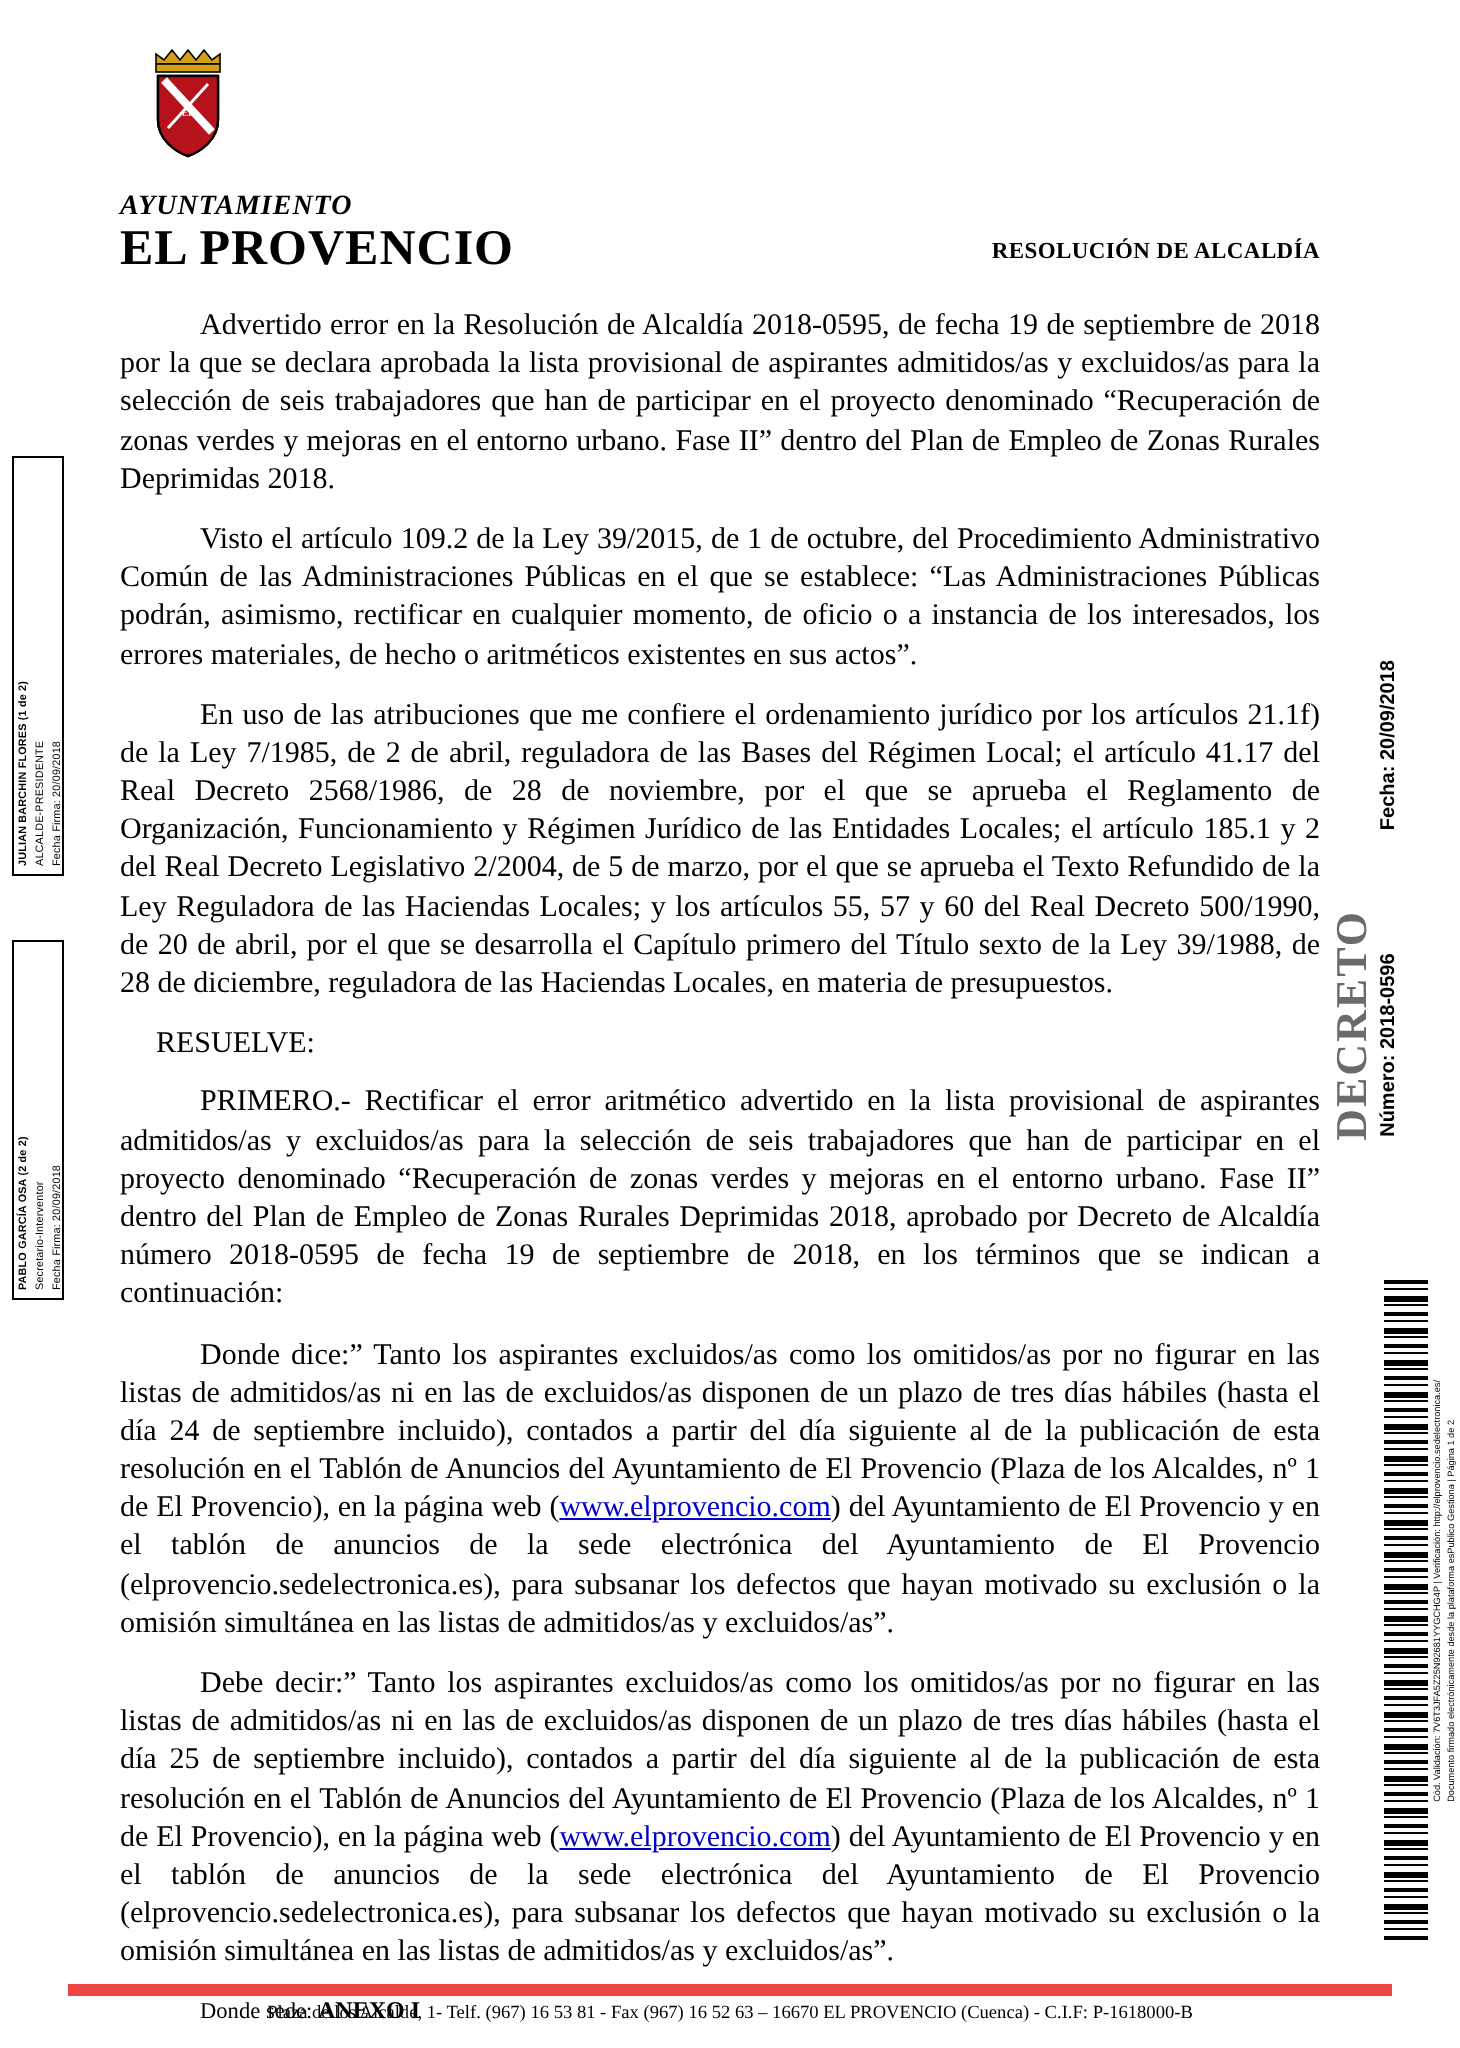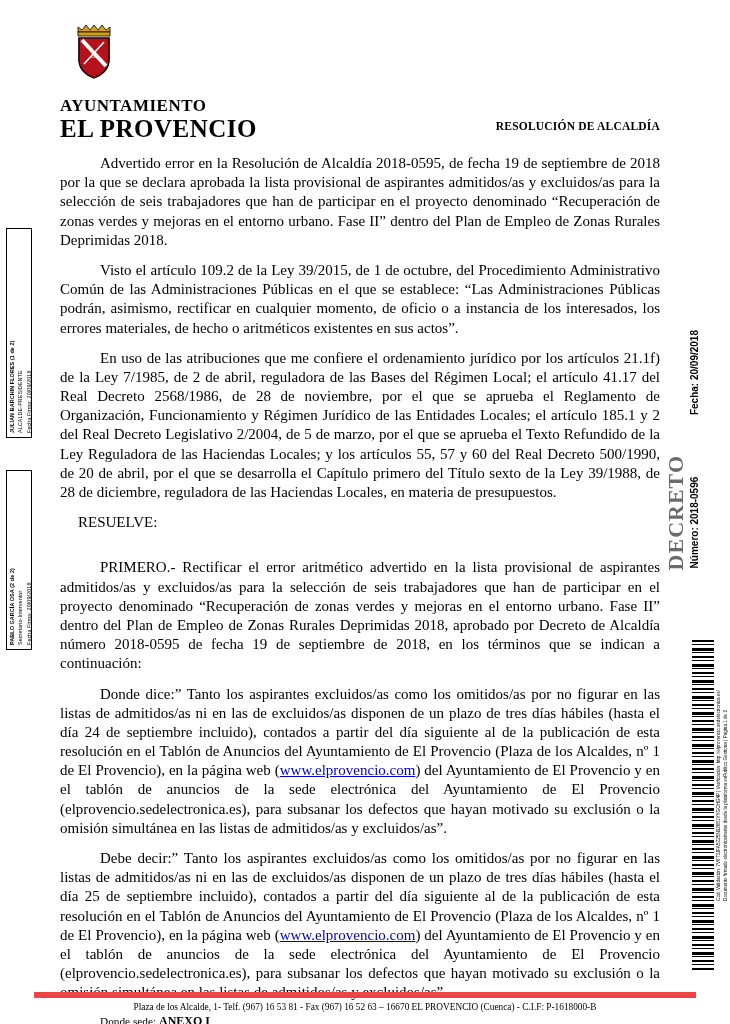--- a/index.html
+++ b/index.html
@@ -128,21 +128,21 @@
   }
   .town-name {
     position: absolute;
     left: 0;
     top: 78px;
     width: 250px;
     font-family: "Liberation Serif", serif;
     font-weight: bold;
     letter-spacing: 0.5px;
   }
-  .town-name .l1 { font-size: 17px; }
+  .town-name .l1 { font-size: 14px; font-style: italic; }
   .town-name .l2 { font-size: 25px; line-height: 1.05; }
 
   
   .doc {
     position: absolute;
     left: 60px;
     top: 120px;
     width: 600px;
   }
   .doc-title {
@@ -155,21 +155,21 @@
   p.para {
     font-size: 15px;
     line-height: 1.28;
     text-align: justify;
     margin: 0 0 11px 0;
     text-indent: 40px;
   }
   p.para.resuelve {
     text-indent: 18px;
     margin-top: 4px;
-    margin-bottom: 26px;
+    margin-bottom: 10px;
   }
   a.link {
     color: #0000cc;
     text-decoration: underline;
   }
   .anexo {
     font-size: 11.3px;
     margin: 0 0 4px 0;
     text-indent: 40px;
   }

